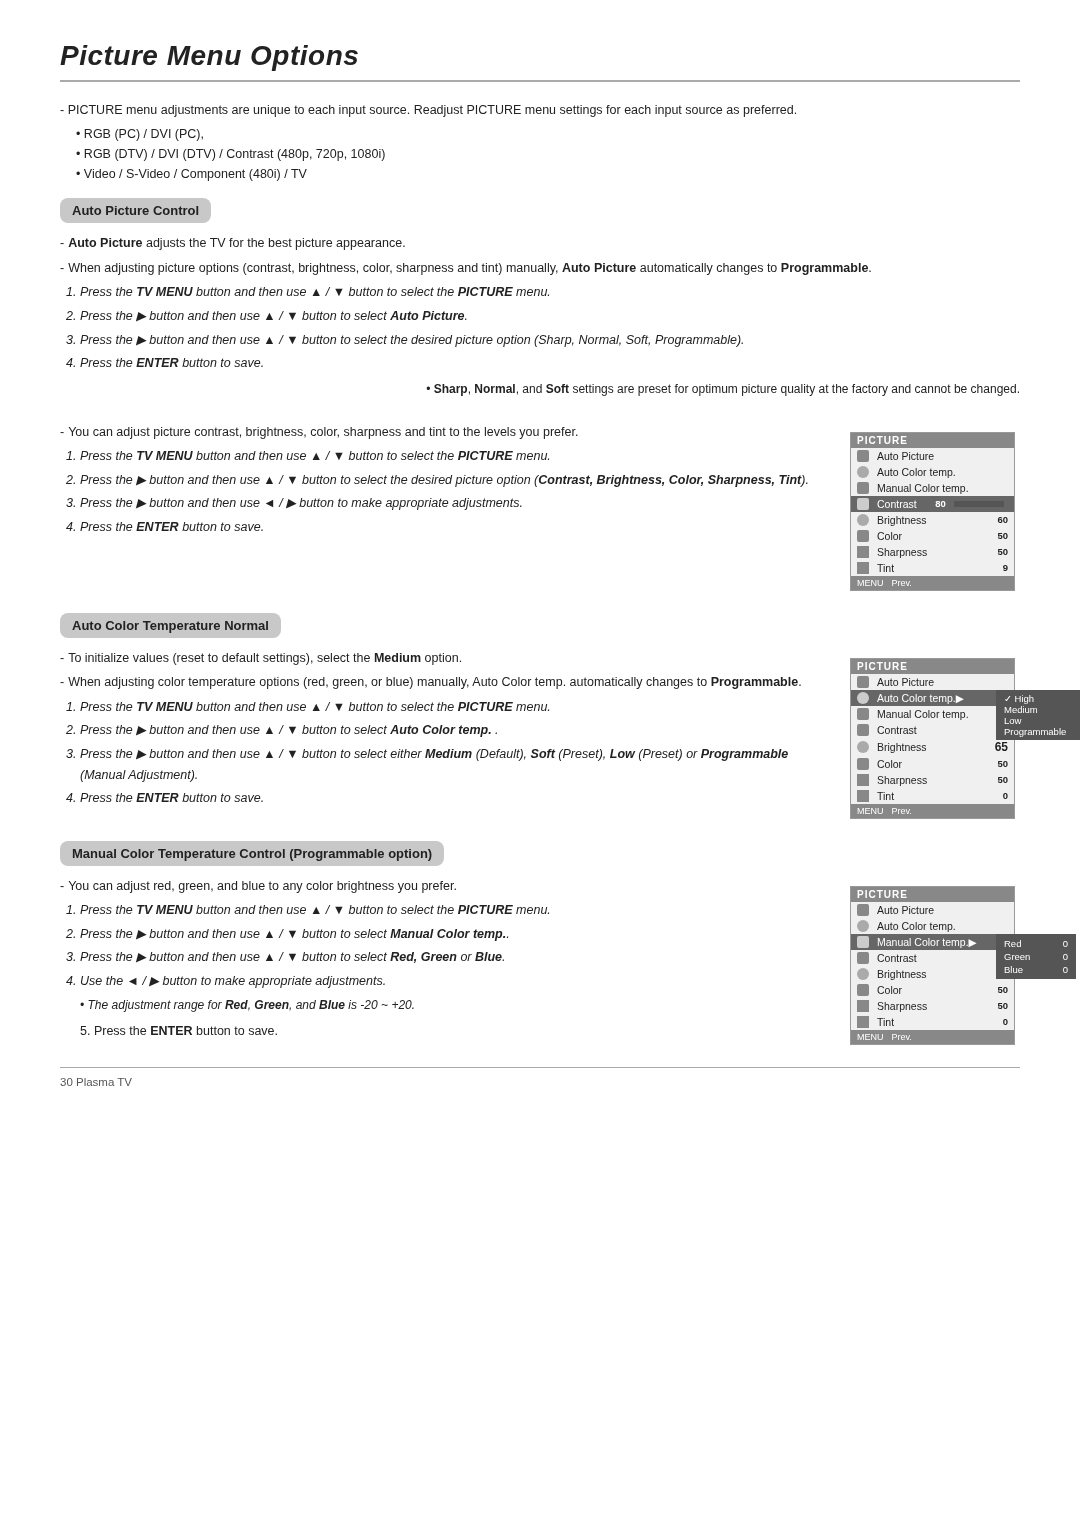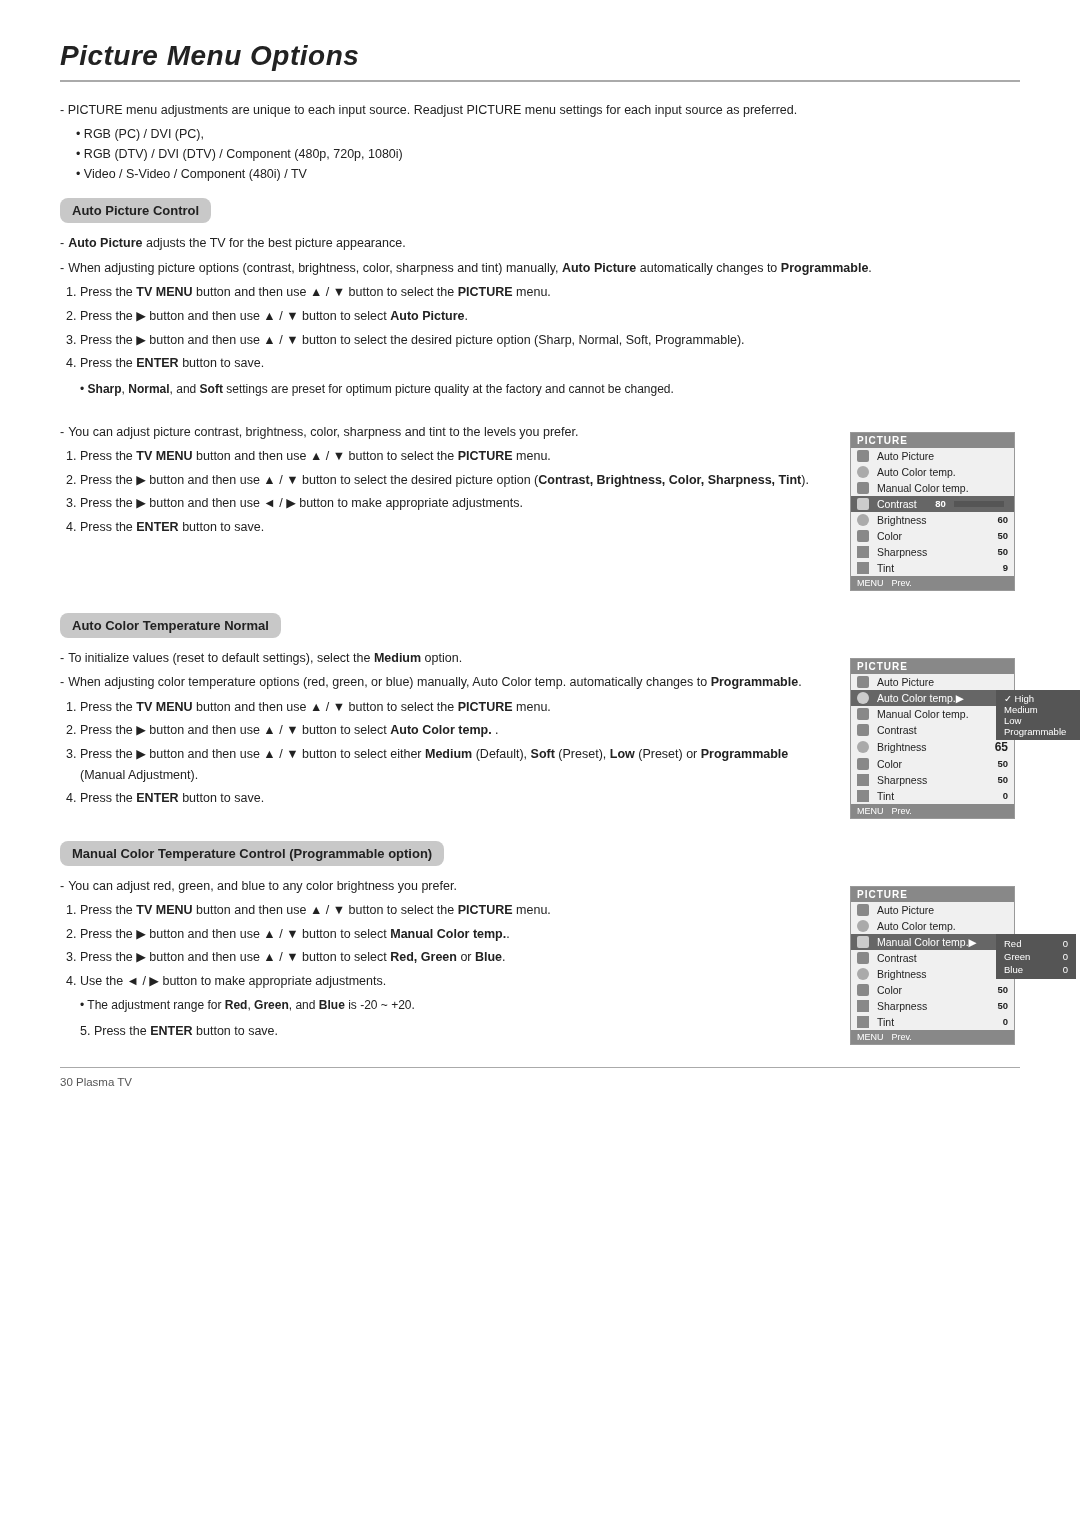--- a/index.html
+++ b/index.html
@@ -48,25 +48,27 @@
     .section-body {
       font-size: 12.5px;
       line-height: 1.65;
     }
     .section-body ol {
       margin-left: 20px;
       margin-bottom: 6px;
     }
     .section-body ol li {
       margin-bottom: 3px;
+      font-style: italic;
     }
     .section-body .bullet-note {
       margin-left: 20px;
       margin-top: 5px;
       font-size: 12px;
+      text-align: right;
     }
     .section-body .bullet-note::before { content: "• "; }
     .two-col {
       display: flex;
       gap: 20px;
     }
     .two-col .text-col {
       flex: 1;
     }
     .menu-img {
@@ -140,21 +142,21 @@
   </style>
 </head>
 <body>
 
 <h1>Picture Menu Options</h1>
 
 <div class="intro">
   <p>- PICTURE menu adjustments are unique to each input source. Readjust PICTURE menu settings for each input source as preferred.</p>
   <ul>
     <li>RGB (PC) / DVI (PC),</li>
-    <li>RGB (DTV) / DVI (DTV) / Component (480p, 720p, 1080i)</li>
+    <li>RGB (DTV) / DVI (DTV) / Contrast (480p, 720p, 1080i)</li>
     <li>Video / S-Video / Component (480i) / TV</li>
   </ul>
 </div>
 
 <div class="section">
   <div class="section-header">Auto Picture Control</div>
   <div class="section-body">
     <div class="dash-note">
       <span class="dash">-</span>
       <span><strong>Auto Picture</strong> adjusts the TV for the best picture appearance.</span>

